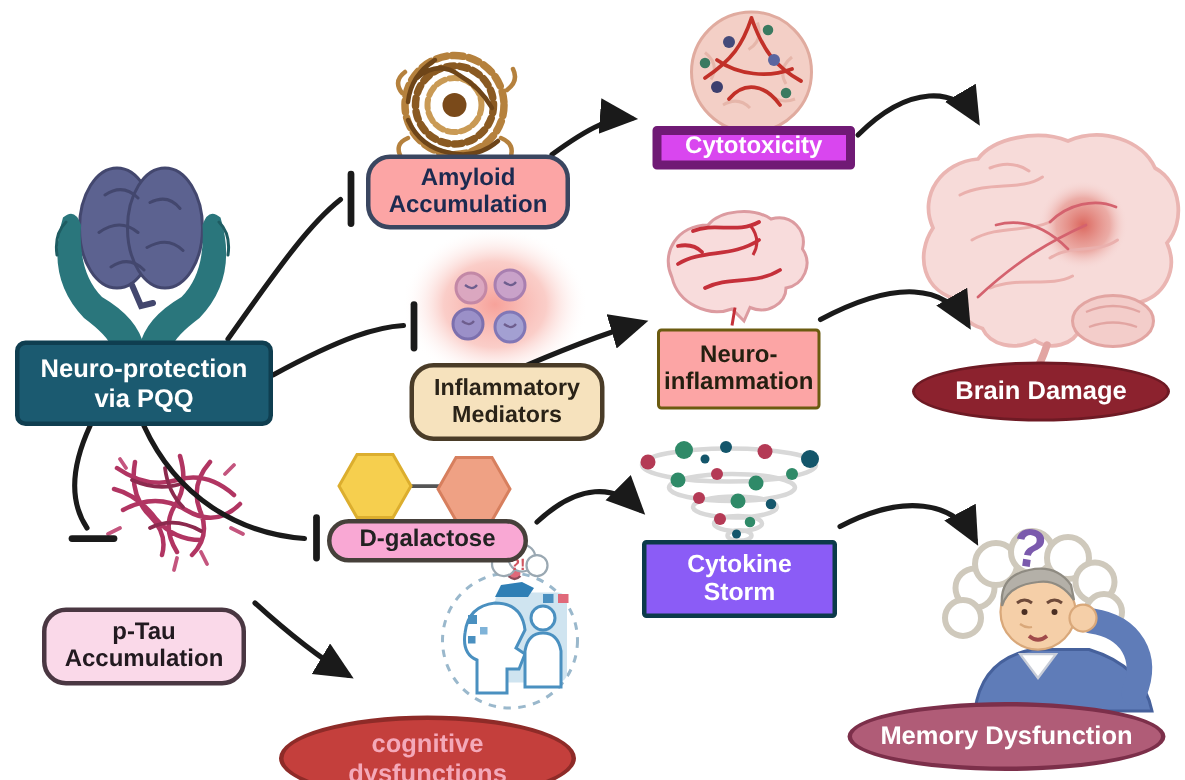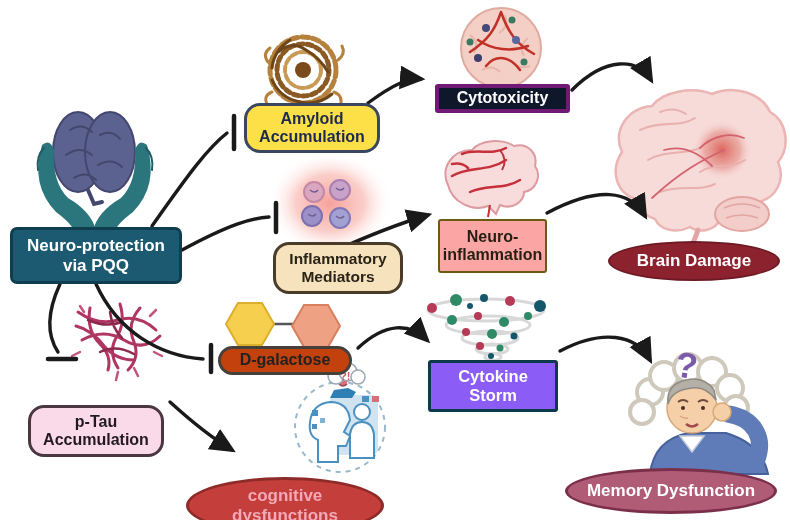--- a/index.html
+++ b/index.html
@@ -10,33 +10,33 @@
   .layer{position:absolute;left:0;top:0;width:790px;height:520px;}
   .node{
     position:absolute;display:flex;flex-direction:column;align-items:center;justify-content:center;
     text-align:center;font-weight:bold;line-height:1.15;z-index:10;box-sizing:border-box;
   }
   .node span{display:block;}
   
   #n-source{left:10px;top:227px;width:172px;height:57px;background:#1b5a70;border:3px solid #0f3e50;
     border-radius:7px;color:#ffffff;font-size:17px;}
   
-  #n-amyloid{left:244px;top:103px;width:136px;height:50px;background:#fde047;border:3px solid #3a4660;
+  #n-amyloid{left:244px;top:103px;width:136px;height:50px;background:#fca5a5;border:3px solid #3a4660;
     border-radius:16px;color:#1c2a50;font-size:16px;}
   
-  #n-cytotox{left:435px;top:84px;width:135px;height:29px;background:#0f172a;border:4px solid #701a75;
+  #n-cytotox{left:435px;top:84px;width:135px;height:29px;background:#d946ef;border:6px solid #701a75;
     border-radius:3px;color:#ffffff;font-size:16px;}
   
   #n-inflam{left:273px;top:242px;width:130px;height:52px;background:#f6e2bd;border:3px solid #4a3c28;
     border-radius:16px;color:#2a2318;font-size:15.5px;}
   
   #n-neuroinf{left:438px;top:219px;width:109px;height:54px;background:#fca5a5;border:2px solid #6b5b10;
     border-radius:3px;color:#241f10;font-size:16px;}
   
-  #n-dgal{left:218px;top:346px;width:134px;height:29px;background:#c2410c;border:3px solid #46403a;
+  #n-dgal{left:218px;top:346px;width:134px;height:29px;background:#f9a8d4;border:3px solid #46403a;
     border-radius:15px;color:#222;font-size:16px;}
   
   #n-cytokine{left:428px;top:360px;width:130px;height:52px;background:#8b5cf6;border:3px solid #0c3a4a;
     border-radius:3px;color:#ffffff;font-size:16.5px;}
   
   #n-ptau{left:28px;top:377px;width:136px;height:52px;background:#fad9e9;border:3px solid #4a3742;
     border-radius:16px;color:#221a20;font-size:16px;margin-top:28px;}
   
   #n-braindmg{left:608px;top:241px;width:172px;height:40px;background:#8c222e;border:2px solid #6e1a24;
     border-radius:50%;color:#ffffff;font-size:17px;}

